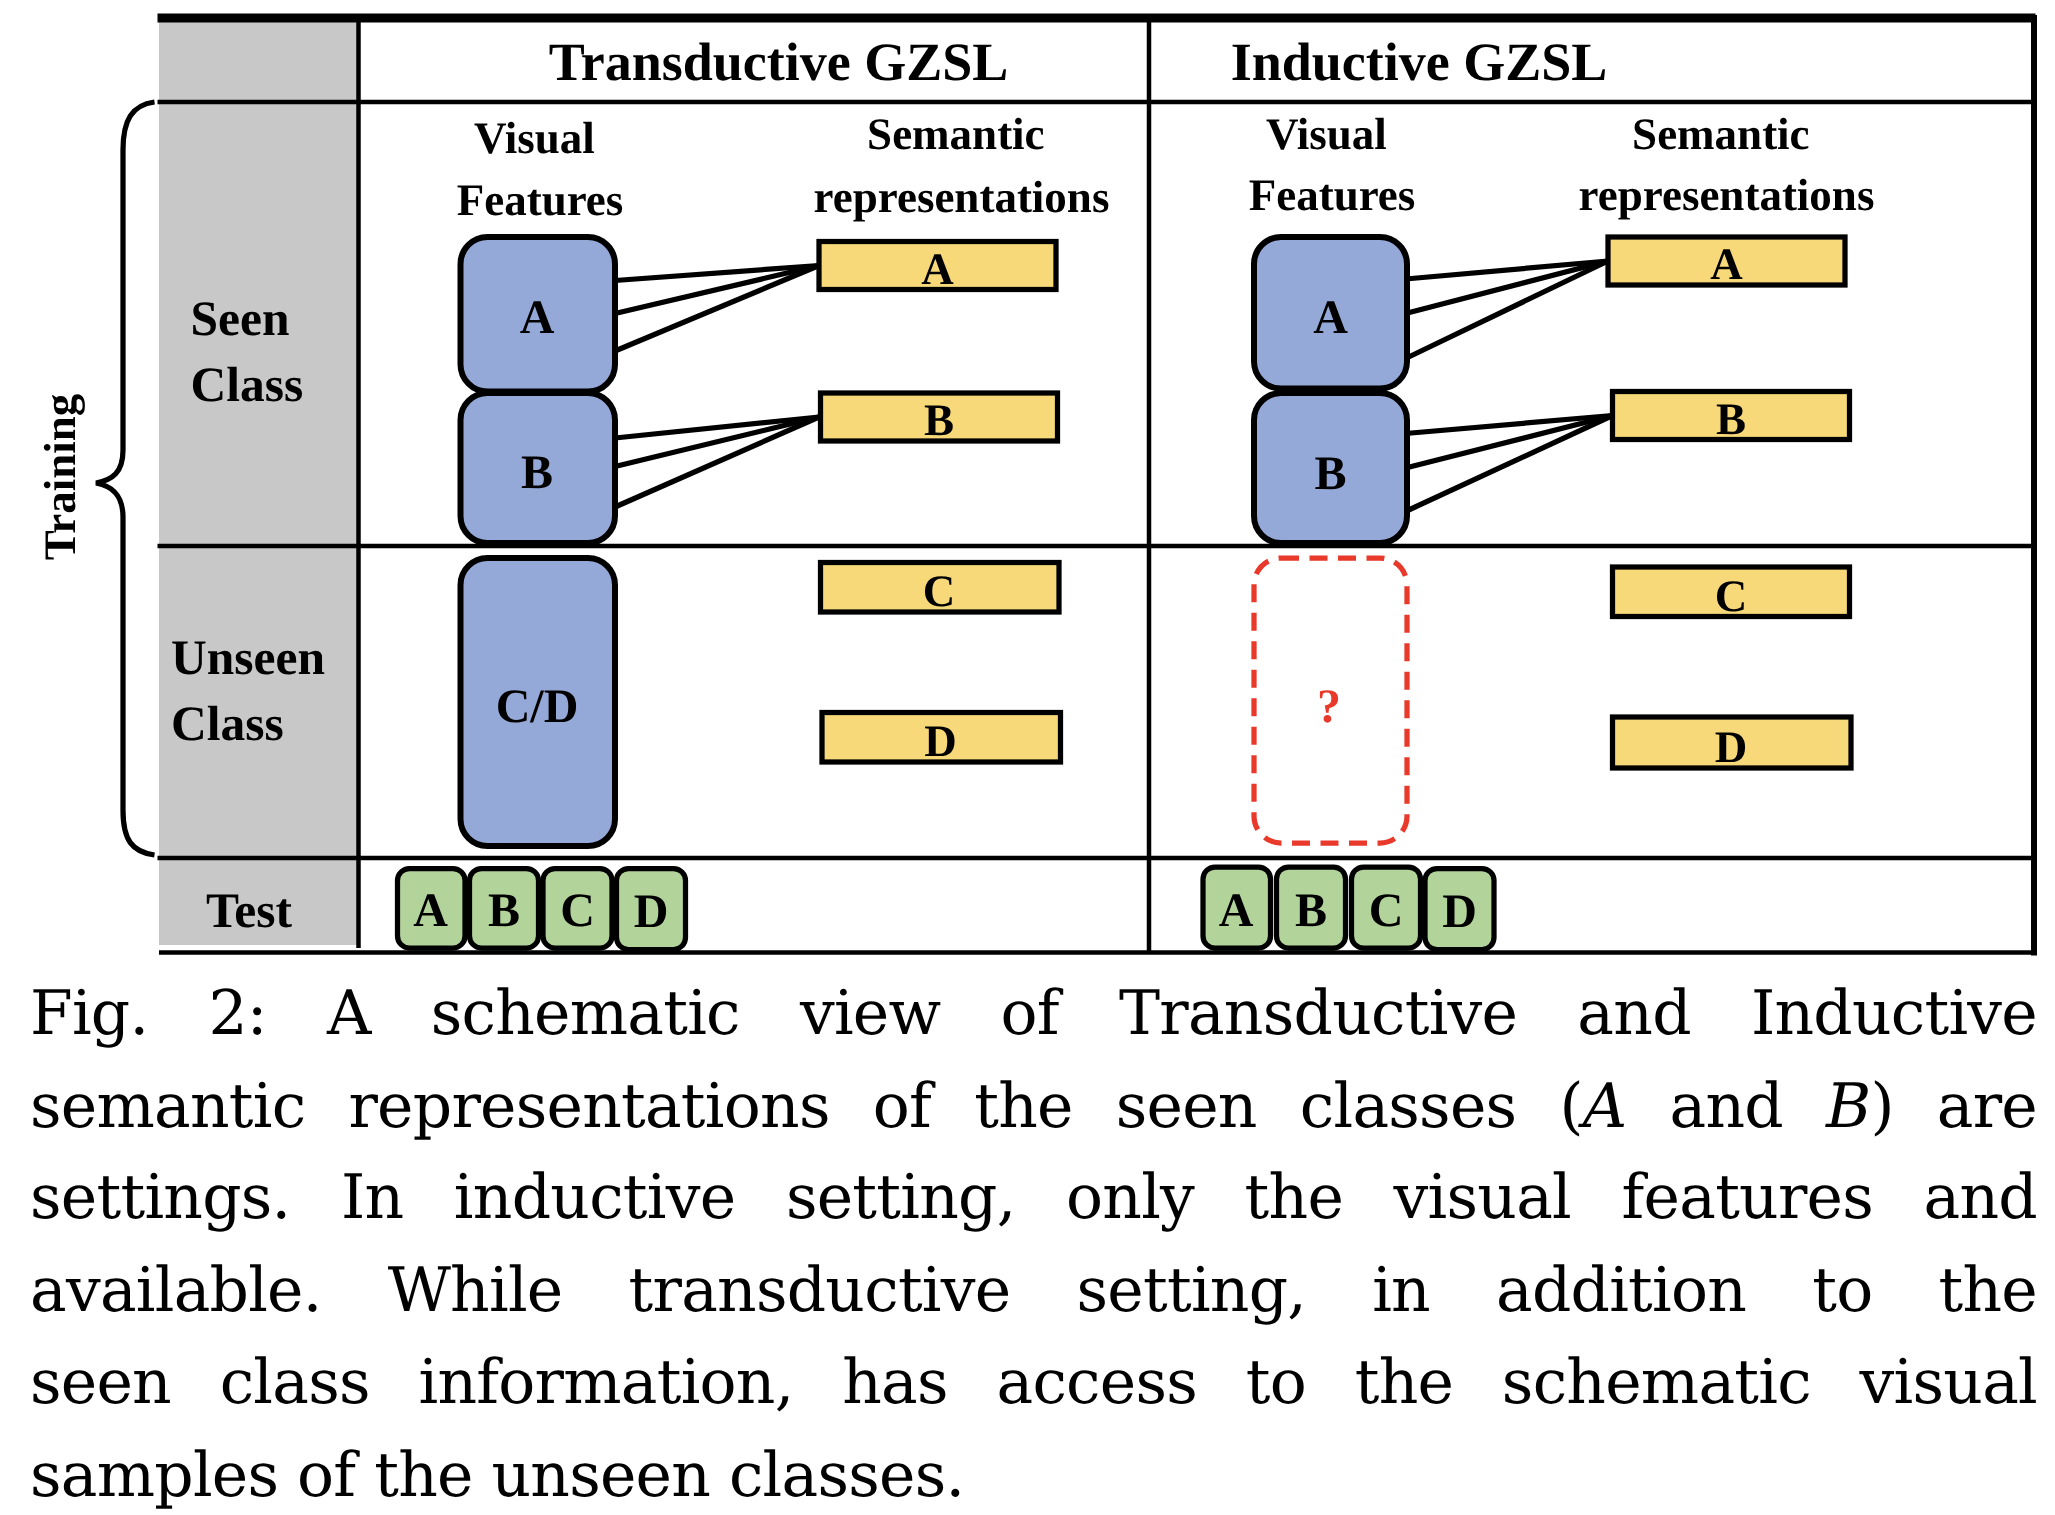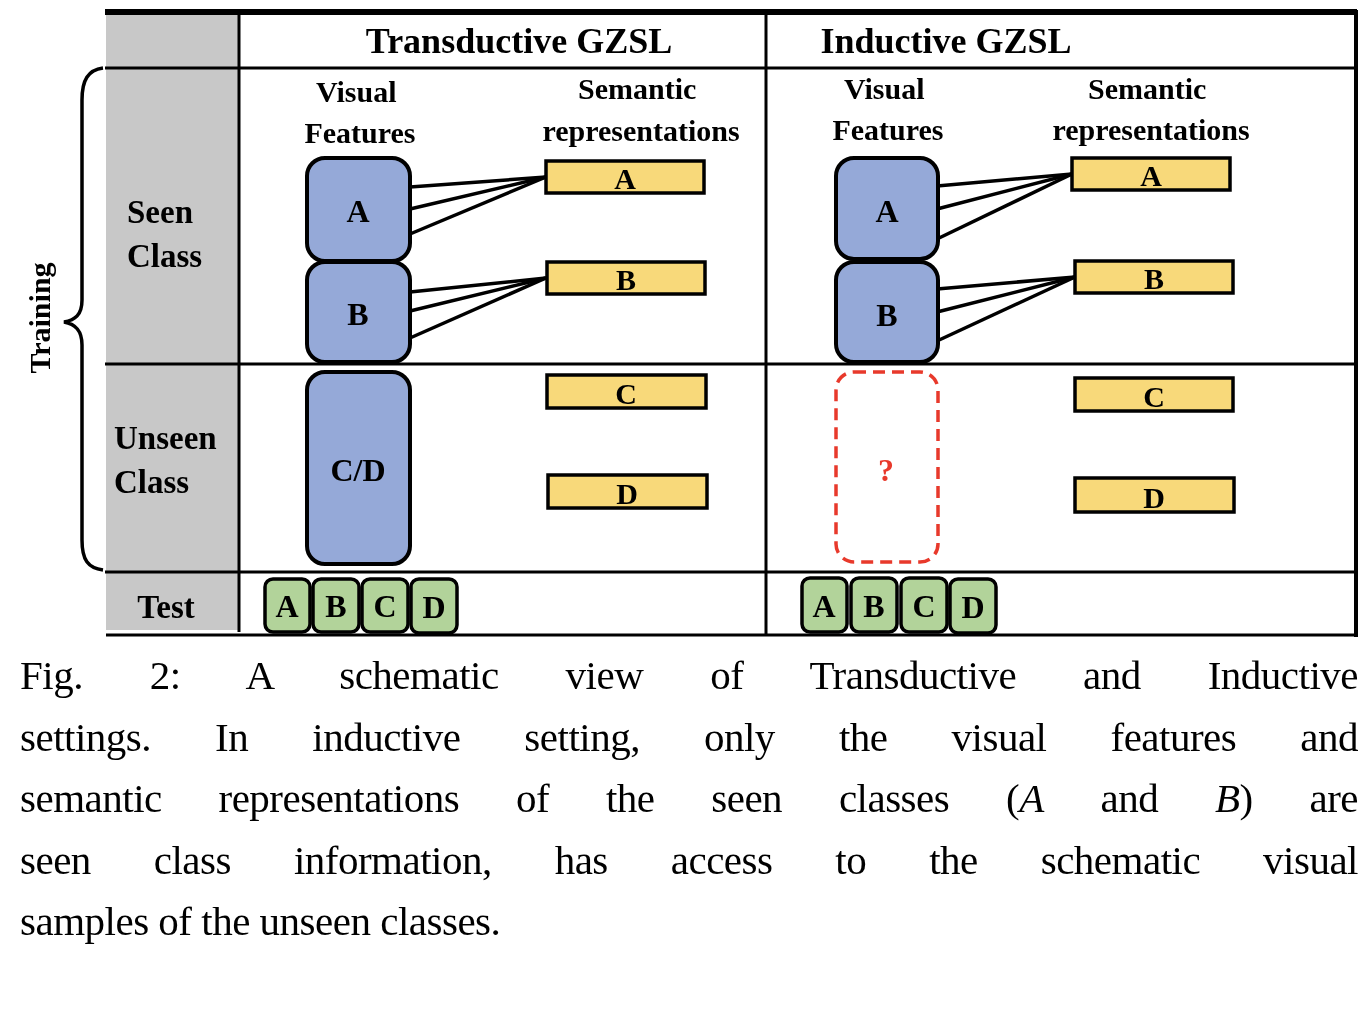--- a/index.html
+++ b/index.html
@@ -5,21 +5,21 @@
   html, body { margin:0; padding:0; background:#ffffff; }
   body { width:1370px; height:1010px; position:relative; overflow:hidden; }
   #diagram { position:absolute; left:0; top:0; width:1370px; height:645px; }
   .serif-b { font-family:"Liberation Serif", serif; font-weight:bold; }
   #caption {
     position:absolute; left:20px; top:645px; width:1338px;
     font-family:"DejaVu Serif", serif; font-size:41px; line-height:61.5px;
     text-align:justify; color:#000;
     letter-spacing:-0.5px;
   }
-  #caption .line { display:block; text-align:justify; text-align-last:justify; white-space:nowrap;font-family:Liberation Serif, serif; }
+  #caption .line { display:block; text-align:justify; text-align-last:justify; white-space:nowrap; }
   #caption .line.last { text-align-last:left; }
   #caption i { font-style:italic; }
 </style>
 </head>
 <body>
 
 <svg id="diagram" width="1370" height="645" viewBox="0 0 1370 645">
 
   <rect x="106" y="12" width="132" height="618" fill="#c8c8c8"></rect>
 
@@ -179,17 +179,18 @@
     </g>
     <g>
       <rect x="950" y="579" width="46" height="54" rx="8" fill="#b2d39a" stroke="#000" stroke-width="3.5"></rect>
       <text class="serif-b" font-size="32" x="973" y="618" text-anchor="middle">D</text>
     </g>
   </g>
 </svg>
 
 <div id="caption">
   <span class="line">Fig. 2: A schematic view of Transductive and Inductive</span>
+  <span class="line"><span>semantic representations of the seen classes (</span><i>A</i><span> and </span><i>B</i><span>) are</span></span>
   <span class="line">settings. In inductive setting, only the visual features and</span>
-  <span class="line"><span>semantic representations of the seen classes (</span><i>A</i><span> and </span><i>B</i><span>) are</span></span>
+  <span class="line">available. While transductive setting, in addition to the</span>
   <span class="line">seen class information, has access to the schematic visual</span>
   <span class="line last">samples of the unseen classes.</span>
 </div>
 
 </body></html>

